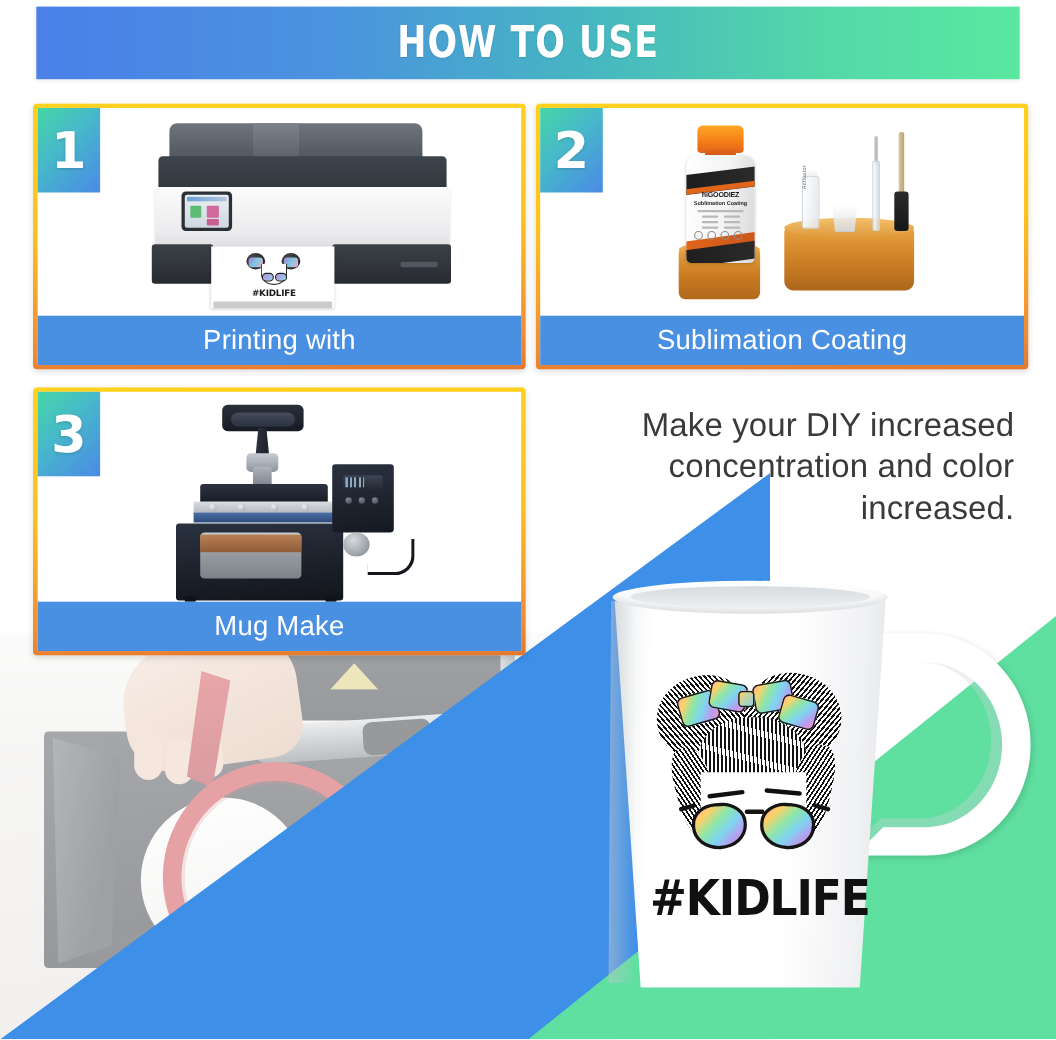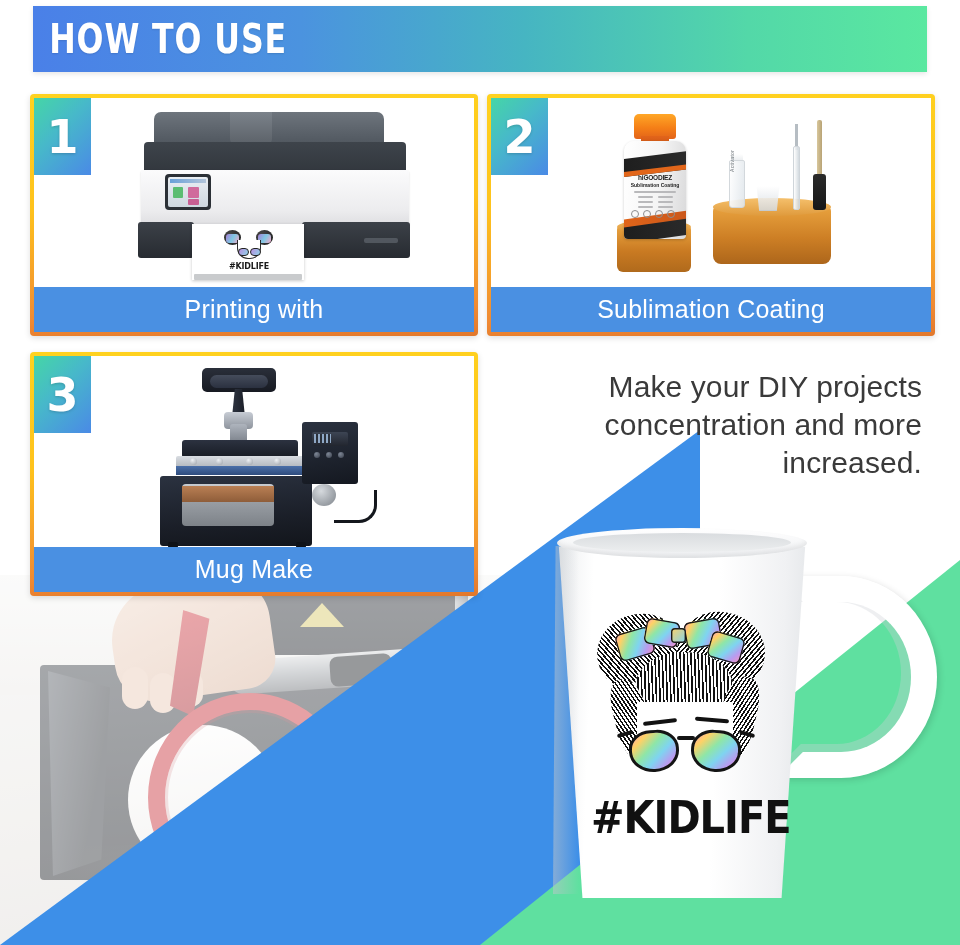--- a/index.html
+++ b/index.html
@@ -70,21 +70,21 @@
   .band-green{
     position:absolute;right:0;top:560px;width:480px;height:385px;
     background:#5fe0a0;
     clip-path:polygon(480px 0, 480px 385px, 0 385px);
   }
 
   
   .header{
     position:absolute;left:33px;top:6px;width:894px;height:66px;
     background:linear-gradient(90deg,#4a80e8 0%,#4b93df 30%,#46b5c2 55%,#53d8a8 80%,#5ae8a0 100%);
-    display:flex;align-items:center;
+    display:flex;align-items:center;justify-content:center;
     box-shadow:0 2px 5px rgba(0,0,0,.10);
   }
   .header-title{
     color:#ffffff;font-size:40px;font-weight:bold;letter-spacing:1px;
     font-family:"DejaVu Sans Condensed","Liberation Sans",sans-serif;
     transform:scaleX(0.88);text-shadow:0 1px 2px rgba(0,0,0,.12);
   }
 
   
   .card{
@@ -501,22 +501,22 @@
   </div>
   <div class="badge">
     <span class="badge-num">3</span>
   </div>
   <div class="caption">
     <span class="caption-text">Mug Make</span>
   </div>
 </div>
 
 <div class="promo">
-  <div>Make your DIY projects</div>
-  <div>concentration and more</div>
+  <div>Make your DIY increased</div>
+  <div>concentration and color</div>
   <div>increased.</div>
 </div>
 
 <div class="mug-wrap">
   <div class="mug-handle-sh"></div>
   <div class="mug-handle"></div>
   <div class="mug-body"></div>
   <div class="mug-shadow-l"></div>
   <div class="mug-rim"></div>
   <div class="mug-rim-in"></div>

